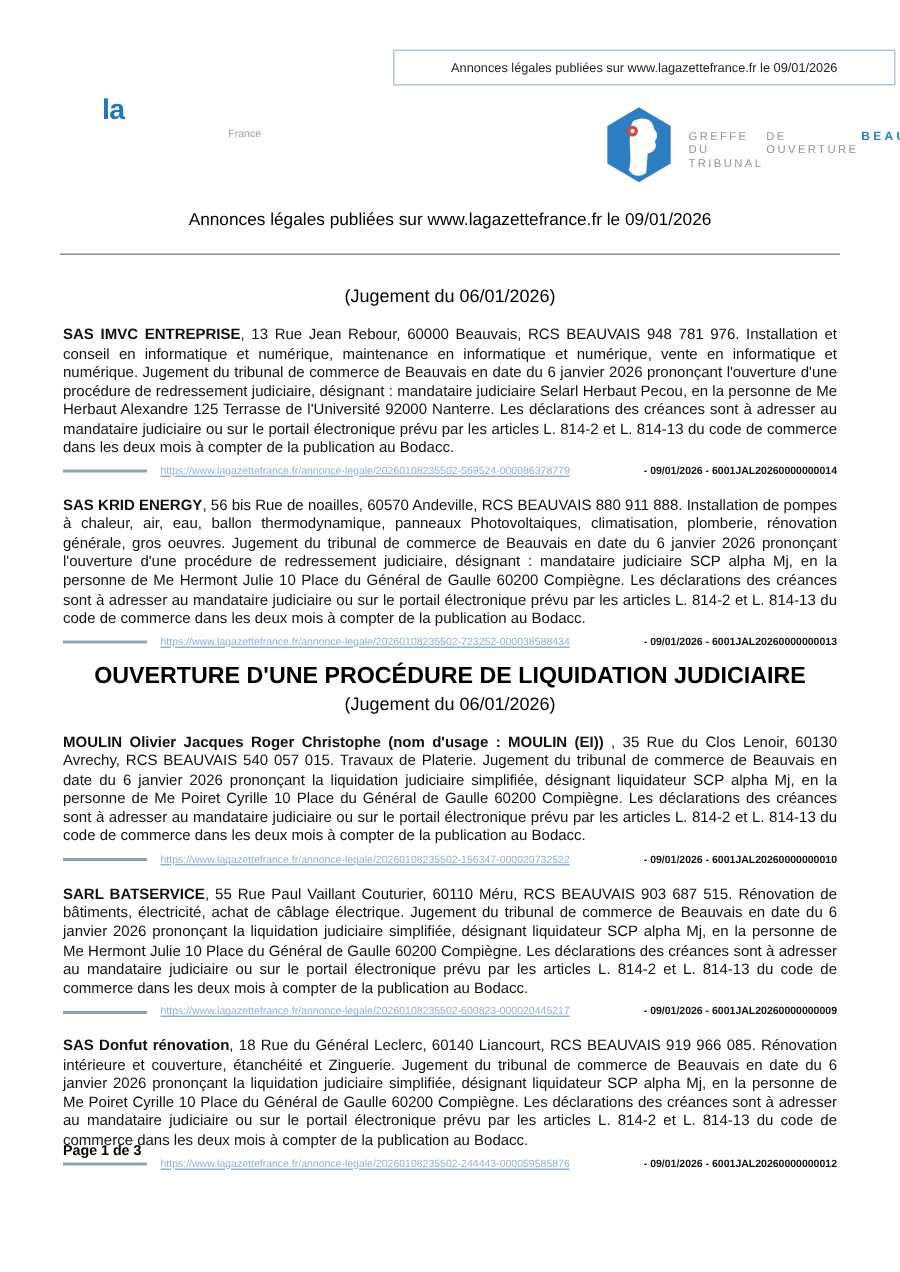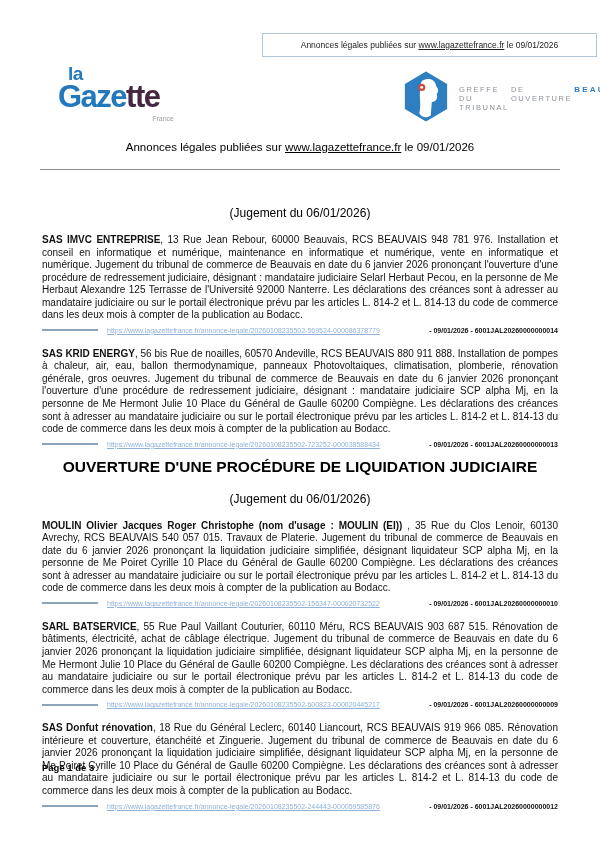--- a/index.html
+++ b/index.html
@@ -12,61 +12,60 @@
   body{
     width:600px;height:848px;background:#fff;overflow:hidden;position:relative;
     font-family:"Liberation Sans", sans-serif;color:var(--text);
   }
   
   .banner-box{
     position:absolute;left:262px;top:33px;width:335px;
     border:1px solid var(--banner_border);
     font-size:8.5px;color:#222;text-align:center;padding:6px 2px;
   }
-  .banner-box a,.center-banner a{color:inherit;text-decoration:underline;cursor:pointer;}
+  .banner-box a,.center-banner a{color:inherit;cursor:pointer;}
   
   .gazette-logo{position:absolute;left:58px;top:64px;width:130px;}
   .gz-la{font-weight:bold;font-size:19px;color:var(--brand_blue);margin-left:10px;line-height:1;letter-spacing:-0.5px;}
   .gz-main{font-weight:bold;font-size:31px;line-height:0.92;letter-spacing:-1.5px;}
   .gz-blue{color:var(--brand_blue);}
   .gz-dark{color:var(--gazette_dark);}
   .gz-country{font-size:7px;color:var(--muted_gray);text-align:right;margin:3px 14px 0 0;}
   
   .greffe-logo{position:absolute;left:402px;top:70px;display:flex;align-items:center;gap:9px;}
   .greffe-text{display:flex;flex-direction:row;gap:2px;}
   .greffe-gray{font-size:7.5px;letter-spacing:1.6px;color:var(--greffe_gray);}
   .greffe-city{font-size:8px;font-weight:bold;letter-spacing:2.2px;color:var(--greffe_blue);}
   
   .center-banner{position:absolute;top:141px;left:0;width:600px;text-align:center;font-size:11.5px;color:#000;}
   .rule{position:absolute;top:169px;left:40px;width:520px;border-top:1px solid var(--rule_gray);}
   
   main{position:absolute;top:190px;left:42px;width:516px;}
   .section-title{font-size:15.5px;font-weight:bold;text-align:center;margin:6px 0 2px;color:#000;}
-  .section-subtitle{font-size:12px;text-align:center;margin:16px 0 4px;color:#000;}
+  .section-subtitle{font-size:12px;text-align:center;margin:0 0 4px;color:#000;}
   .section + .section .section-title{margin-top:4px;}
   .annonce{font-size:10px;line-height:12.55px;text-align:justify;margin:14px 0 5px;color:var(--text);}
   .annonce b{font-weight:bold;}
   .link-row{display:flex;align-items:center;margin:0 0 10px;}
   .dash{width:56px;height:2px;background:#8ca3b8;flex:none;margin-right:9px;}
   .annonce-link{font-size:7px;color:var(--link_blue);text-decoration:underline;white-space:nowrap;cursor:pointer;}
   .link-meta{font-size:7px;font-weight:bold;color:#111;margin-left:auto;white-space:nowrap;}
   .footer{position:absolute;top:762px;left:42px;width:516px;text-align:left;font-size:9.5px;font-weight:bold;color:#000;}
 </style>
 </head>
 <body>
 
 <div>
 
   <div class="banner-box">
     <span>Annonces légales publiées sur </span><a class="plain">www.lagazettefrance.fr</a><span> le 09/01/2026</span>
   </div>
 
   <div class="gazette-logo">
     <div class="gz-la">la</div>
-    <div class="gz-main"><span class="gz-blue">Gaze</span><span class="gz-dark">tte</span></div>
     <div class="gz-country">France</div>
   </div>
 
   <div class="greffe-logo">
     <span>
       <svg width="48" height="53" viewBox="0 0 100 110" aria-hidden="true">
         <polygon points="50,3 94,29 94,81 50,107 6,81 6,29" fill="#2e7fc2"></polygon>
         <path d="M42,22 C56,14 70,20 71,33 C76,38 77,45 72,50 C76,58 71,66 62,67 L60,94 C52,101 41,99 36,90 C41,72 35,56 38,40 C38,32 39,26 42,22 Z" fill="#ffffff"></path>
         <circle cx="41" cy="36" r="7.5" fill="#d0493f"></circle>
         <circle cx="41" cy="36" r="3" fill="#ffffff"></circle>

